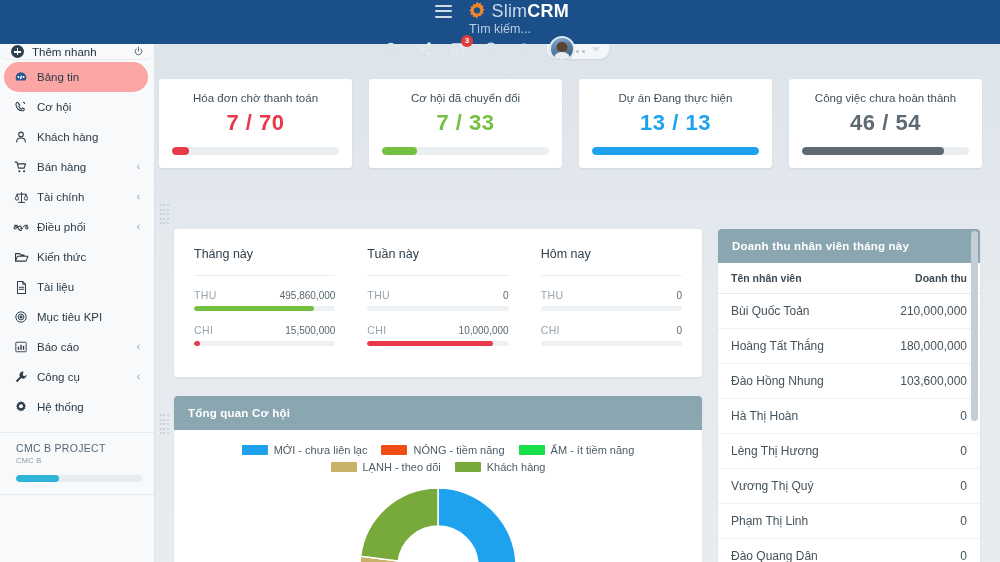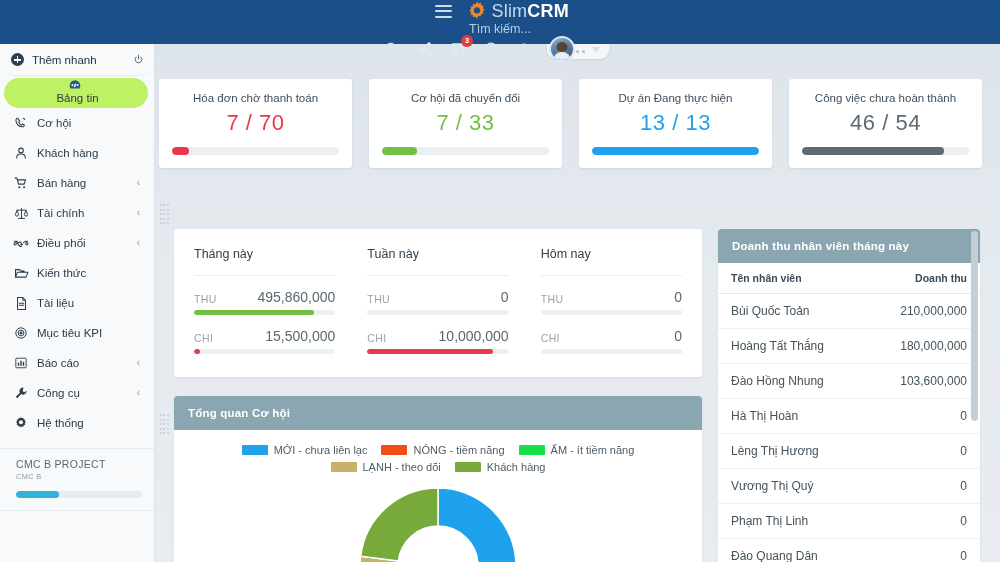--- a/index.html
+++ b/index.html
@@ -59,37 +59,37 @@
     border-right: 4.5px solid transparent; border-top: 5px solid #cfe0ef; cursor: pointer;
   }
 
   
   .sidebar {
     position: absolute; top: 44px; left: 0; width: 155px; height: 518px;
     background: #f7f9fb; border-right: 1px solid #dbe2e8; z-index: 20;
     overflow: hidden;
   }
   .quick-add {
-    display: flex; align-items: center; height: 32px; padding: 0 10px 0 11px;
+    display: flex; align-items: center; height: 16px; padding: 0 10px 0 11px;
     border-bottom: 1px solid #e8edf1; cursor: pointer; border-radius: 15px;
   }
   .qa-plus { width: 13px; height: 13px; border-radius: 50%; background: #2c3e50;
     position: relative; flex: none; }
   .qa-plus::before, .qa-plus::after { content: ""; position: absolute; background: #fff; }
   .qa-plus::before { left: 3px; top: 6px; width: 7px; height: 1.6px; }
   .qa-plus::after { left: 5.7px; top: 3.2px; width: 1.6px; height: 6.6px; }
   .qa-label { font-size: 11.5px; color: #243746; margin-left: 8px; flex: 1; }
   .qa-power { color: #5b6b78; }
 
   .menu { padding-top: 2px; }
   .menu-item {
     display: flex; align-items: center; height: 30px; margin: 0 6px 0 4px;
     padding: 0 8px 0 6px; border-radius: 15px; cursor: pointer; position: relative;
   }
-  .menu-item.active { background: #bef264; flex-direction: column; }
+  .menu-item.active { background: #fca5a5; }
   .mi-icon { width: 22px; flex: none; display: flex; align-items: center;
     justify-content: center; color: #2b3b48; }
   .mi-label { font-size: 11.5px; color: #2b3b48; margin-left: 5px; flex: 1;
     white-space: nowrap; }
   .mi-chev { color: #8b98a3; font-size: 10px; line-height: 1; }
 
   .project-box {
     margin-top: 10px; padding: 9px 12px 12px 16px;
     border-top: 1px solid #e4eaef; border-bottom: 1px solid #e4eaef;
   }
@@ -121,39 +121,39 @@
   .pull-tab i { width: 3px; height: 3px; border-radius: 50%; background: #b4c0ca; }
 
   
   .stats-row { position: absolute; top: 35px; left: 4px; right: 18px;
     display: flex; gap: 17px; }
   .stat-card {
     flex: 1; background: #fff; border-radius: 3px; padding: 13px 13px 13px 13px;
     box-shadow: 0 1px 2px rgba(50,70,90,.10);
   }
   .stat-title { font-size: 11.5px; color: #3f4e5a; text-align: center; }
-  .stat-value { font-size: 22px; font-weight: normal; text-align: center; margin-top: 6px;
+  .stat-value { font-size: 22px; font-weight: bold; text-align: center; margin-top: 6px;
     letter-spacing: .5px; }
   .stat-track { height: 8px; border-radius: 4px; background: #eceff2; margin-top: 11px;
     overflow: hidden; }
   .stat-fill { height: 100%; border-radius: 4px; }
 
   
   .panel { background: #fff; border-radius: 3px; box-shadow: 0 1px 2px rgba(50,70,90,.10); }
 
   .finance-panel { position: absolute; top: 185px; left: 19px; width: 528px; height: 148px;
     display: flex; padding: 0 4px; }
   .fin-col { flex: 1; padding: 18px 16px 16px 16px; }
   .fin-col + .fin-col { border-left: none; }
   .fin-title { font-size: 12.5px; color: #32414d; }
   .fin-rule { height: 1px; background: #eceff2; margin: 14px 0 0 0; }
   .fin-row { margin-top: 13px; }
   .fin-row-head { display: flex; justify-content: space-between; align-items: flex-end; }
   .fin-label { font-size: 10.5px; color: #97a3ad; letter-spacing: .4px; }
-  .fin-amount { font-size: 14px; color: #59686f; text-align: right; }
+  .fin-amount { font-size: 10px; color: #59686f; text-align: right; }
   .fin-track { height: 5px; border-radius: 3px; background: #eef1f3; margin-top: 5px; overflow: hidden; }
   .fin-fill { height: 100%; border-radius: 3px; }
 
   .chart-panel { position: absolute; top: 352px; left: 19px; width: 528px; height: 230px;
     overflow: hidden; }
   .panel-head {
     background: #8aa6b1; color: #fff; font-size: 11.5px; font-weight: bold;
     padding: 11px 14px; border-radius: 3px 3px 0 0; letter-spacing: .2px;
   }
   .legend { padding: 14px 10px 0 10px; display: flex; flex-wrap: wrap;

